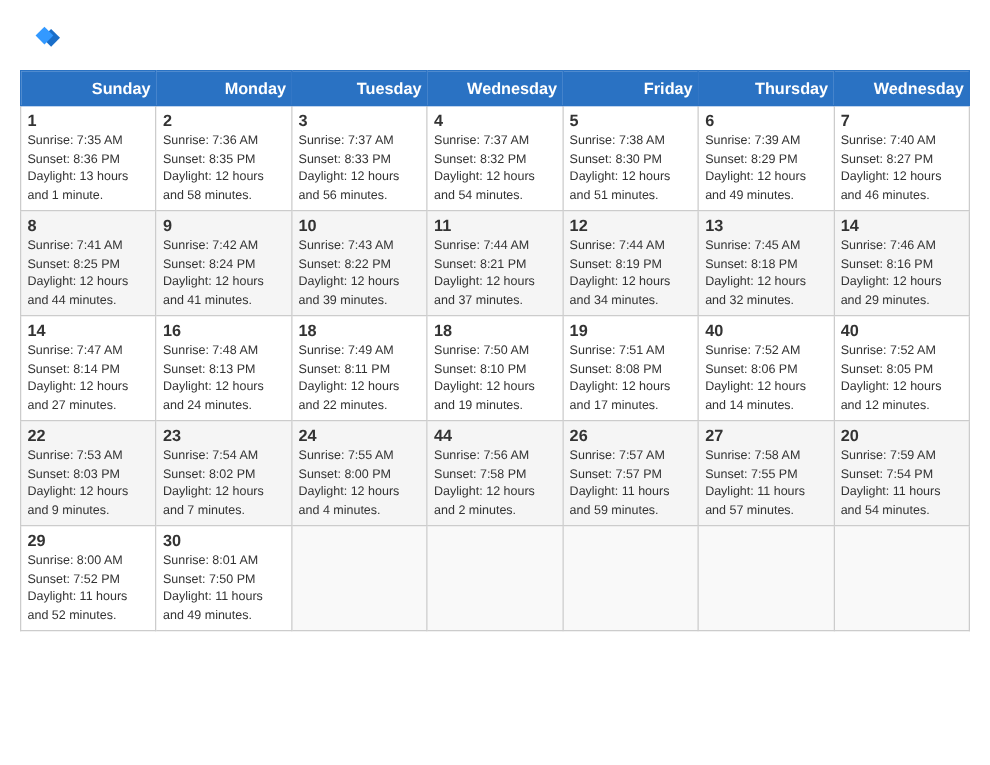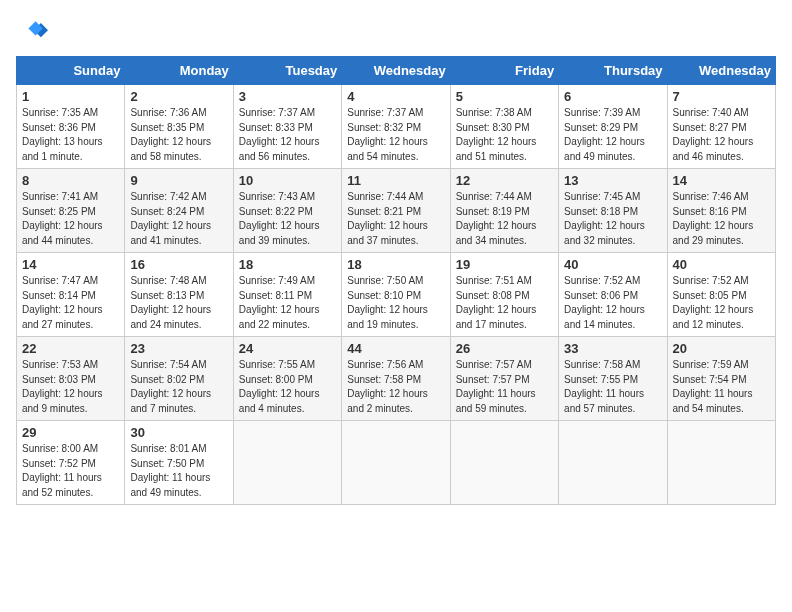--- a/index.html
+++ b/index.html
@@ -224,21 +224,21 @@
         </td>
         <td>
           <span class="day-num">44</span>
 <div class="day-info">Sunrise: 7:56 AM<br>Sunset: 7:58 PM<br>Daylight: 12 hours and 2 minutes.</div>
         </td>
         <td>
           <span class="day-num">26</span>
 <div class="day-info">Sunrise: 7:57 AM<br>Sunset: 7:57 PM<br>Daylight: 11 hours and 59 minutes.</div>
         </td>
         <td>
-          <span class="day-num">33</span>
+          <span class="day-num">27</span>
 <div class="day-info">Sunrise: 7:58 AM<br>Sunset: 7:55 PM<br>Daylight: 11 hours and 57 minutes.</div>
         </td>
         <td>
           <span class="day-num">20</span>
 <div class="day-info">Sunrise: 7:59 AM<br>Sunset: 7:54 PM<br>Daylight: 11 hours and 54 minutes.</div>
         </td>
       </tr>
       <tr>
         <td>
           <span class="day-num">29</span>

